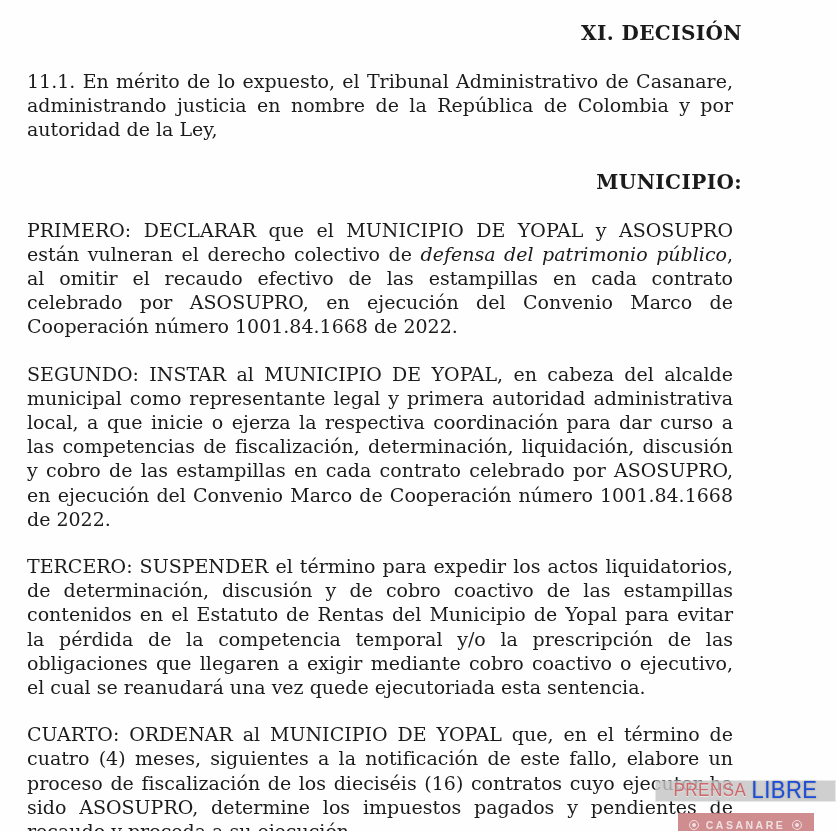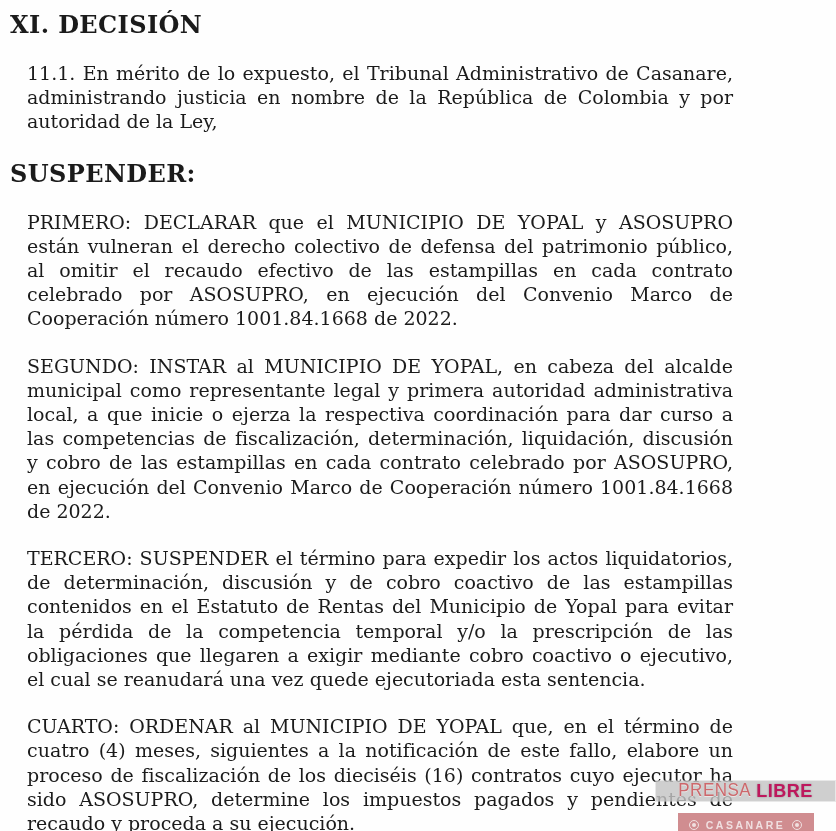--- a/index.html
+++ b/index.html
@@ -16,40 +16,40 @@
     font-family: "DejaVu Serif", "Liberation Serif", serif;
     color: #1b1b1b;
   }
   .content {
     position: absolute;
     left: 10px;
     top: 12px;
     width: 740px;
   }
   .heading {
-    text-align: left;
+    text-align: right;
     font-weight: bold;
-    font-size: 24px;
+    font-size: 20px;
     line-height: 26px;
     letter-spacing: 0.4px;
-    margin: 0;
+    margin: 8px;
   }
   .resolve-heading {
     margin-top: 27px;
   }
   .para {
     margin: 17px;
     margin-top: 23px;
     font-size: 19px;
     line-height: 24.2px;
     text-align: justify;
     text-justify: inter-word;
   }
   .para span.b { font-weight: normal; }
-  .para span.i { }
+  .para span.i { font-style: italic; }
 
   
   .watermark {
     position: absolute;
     top: 781px;
     right: 1px;
     width: 179px;
     font-family: "Liberation Sans", sans-serif;
     text-align: center;
   }
@@ -64,24 +64,24 @@
   }
   .wm-brand-first {
     font-weight: normal;
     font-size: 17px;
     letter-spacing: 0.5px;
     color: #cd686c;
     text-shadow: 0 1px 0 rgba(255,255,255,0.5);
     transform: scaleY(1.05);
   }
   .wm-brand-second {
-    font-weight: bold;
-    font-size: 18px;
+    font-weight: normal;
+    font-size: 22px;
     letter-spacing: 0.5px;
-    color: #be185d;
+    color: #1d4ed8;
     text-shadow: 0 0 2px #8f8f8f;
     transform: scaleY(1.05);
   }
   .wm-bottom {
     margin: 12px auto;
     width: 136px;
     height: 23px;
     background: rgba(202, 125, 129, 0.88);
     display: flex;
     align-items: center;
@@ -116,21 +116,21 @@
 </head>
 <body>
 
 <div class="page">
   <div class="content">
 
     <p class="heading">XI. DECISIÓN</p>
 
     <p class="para"><span>11.1. En mérito de lo expuesto, el Tribunal Administrativo de Casanare, administrando justicia en nombre de la República de Colombia y por autoridad de la Ley,</span></p>
 
-    <p class="heading resolve-heading">SUSPENDER:</p>
+    <p class="heading resolve-heading">MUNICIPIO:</p>
 
     <p class="para"><span class="b">PRIMERO: DECLARAR</span><span> que el </span><span class="b">MUNICIPIO DE YOPAL</span><span> y </span><span class="b">ASOSUPRO</span><span> están vulneran el derecho colectivo de </span><span class="i">defensa del patrimonio público</span><span>, al omitir el recaudo efectivo de las estampillas en cada contrato celebrado por ASOSUPRO, en ejecución del Convenio Marco de Cooperación número 1001.84.1668 de 2022.</span></p>
 
     <p class="para"><span class="b">SEGUNDO: INSTAR</span><span> al </span><span class="b">MUNICIPIO DE YOPAL</span><span>, en cabeza del alcalde municipal </span><span class="b">como representante legal y primera autoridad administrativa local, a que inicie o ejerza la respectiva coordinación para dar curso a las competencias de fiscalización, determinación, liquidación, discusión y cobro de las estampillas</span><span> en cada contrato celebrado por ASOSUPRO, en ejecución del Convenio Marco de Cooperación número 1001.84.1668 de 2022.</span></p>
 
     <p class="para"><span class="b">TERCERO</span><span>: </span><span class="b">SUSPENDER</span><span> el término para expedir los actos liquidatorios, de determinación, discusión y de cobro coactivo de las estampillas contenidos en el Estatuto de Rentas del Municipio de Yopal para evitar la pérdida de la competencia temporal y/o la prescripción de las obligaciones que llegaren a exigir mediante cobro coactivo o ejecutivo, el cual se reanudará una vez quede ejecutoriada esta sentencia.</span></p>
 
     <p class="para"><span class="b">CUARTO: ORDENAR</span><span> al </span><span class="b">MUNICIPIO DE YOPAL</span><span> que, en el término de </span><span class="b">cuatro (4) meses</span><span>, siguientes a la notificación de este fallo, elabore un proceso de fiscalización de los dieciséis (16) contratos cuyo ejecutor ha sido ASOSUPRO, determine los impuestos pagados y pendientes de recaudo y proceda a su ejecución.</span></p>
 
   </div>

